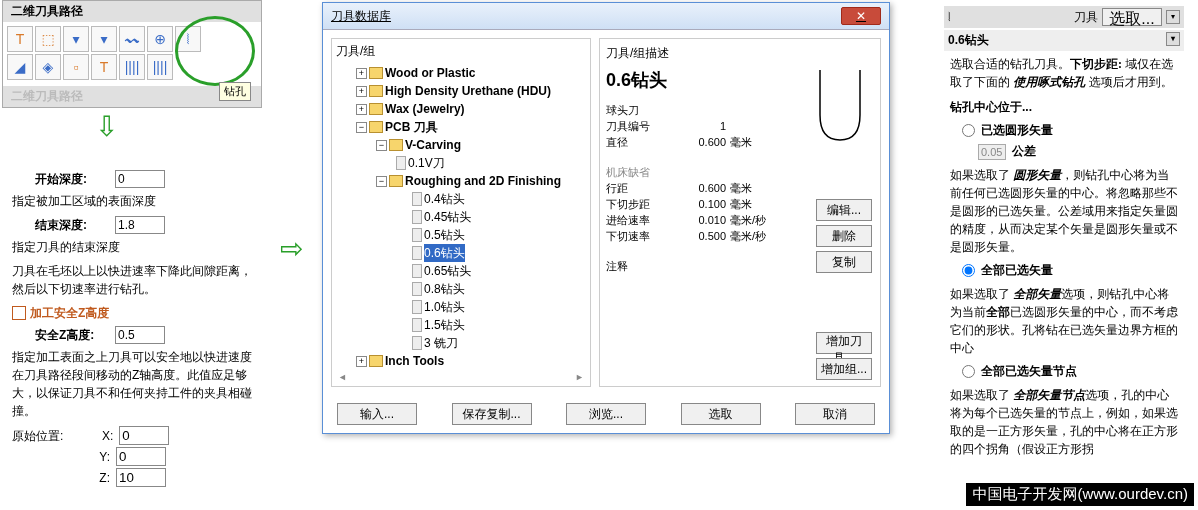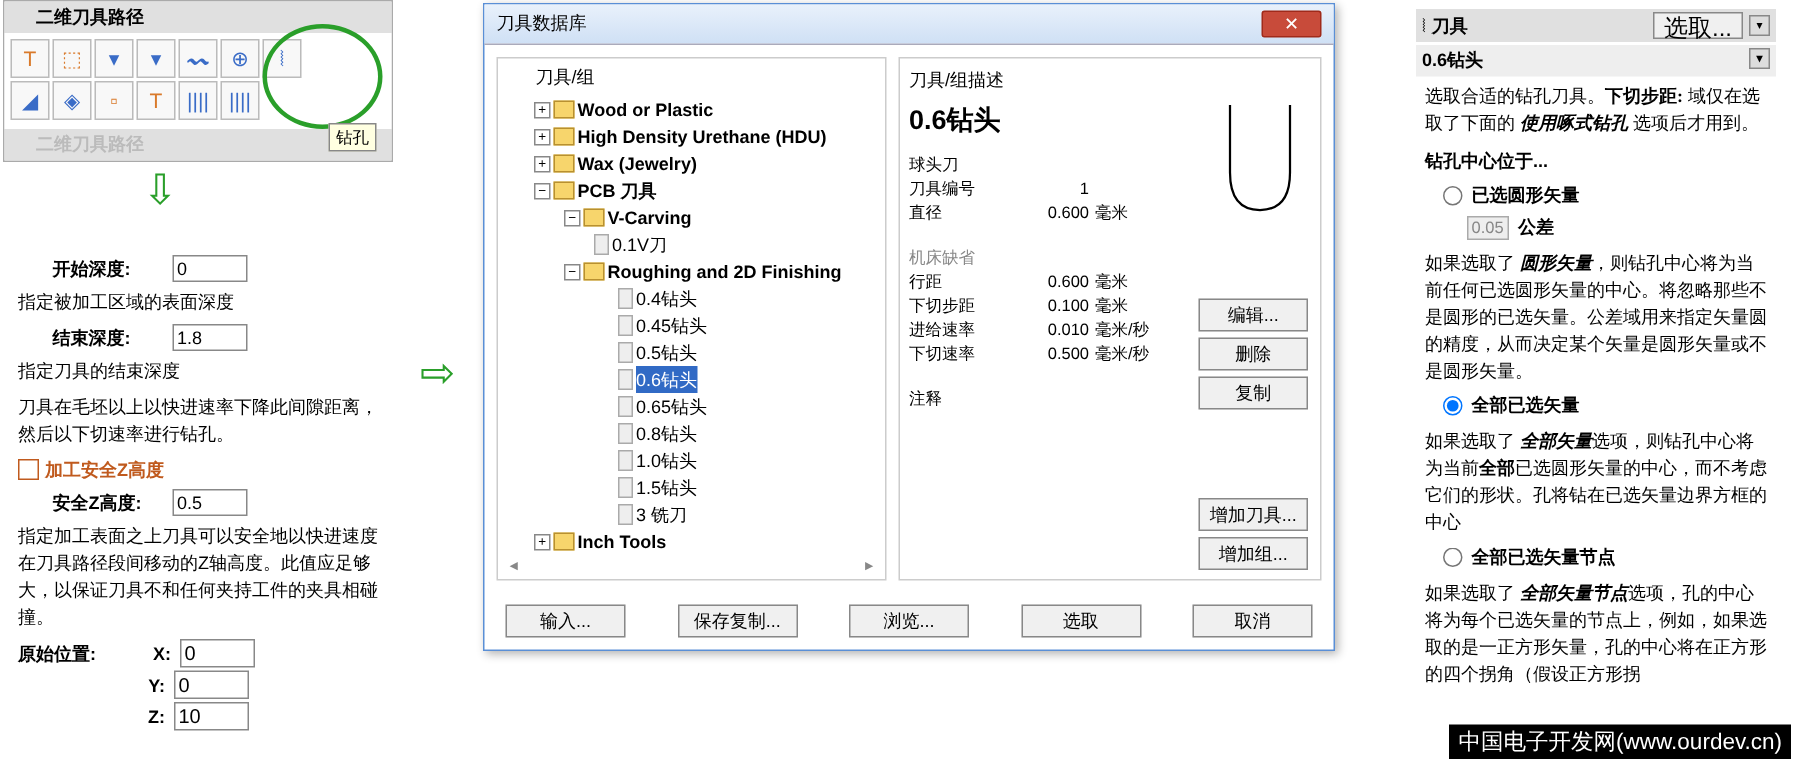--- a/index.html
+++ b/index.html
@@ -1,72 +1,72 @@
 <!DOCTYPE html>
 <html><head>
 <meta charset="utf-8">
 <style>
 * { box-sizing: border-box; margin: 0; padding: 0; }
 body { font-family: "Microsoft YaHei", SimSun, Arial, sans-serif; font-size: 12px; background: #fff; position: relative; width: 1198px; height: 510px; }
 .dd { width: 14px; height: 14px; background: #ddd; border: 1px solid #888; font-size: 8px; text-align: center; line-height: 12px; }
 
 .left-toolpath { position: absolute; left: 2px; top: 0; width: 260px; border: 1px solid #aaa; }
-.left-toolpath .hdr { background: #e0e0e0; padding: 2px 21px; font-weight: bold; }
+.left-toolpath .hdr { background: #e0e0e0; padding: 2px 8px; font-weight: bold; }
 .toolbar-area { padding: 4px; background: #fff; position: relative; }
 .tool-row { display: flex; gap: 2px; margin-bottom: 2px; }
 .tool-btn { width: 26px; height: 26px; border: 1px solid #bbb; background: #f8f8f8; display: flex; align-items: center; justify-content: center; font-size: 14px; color: #d97a2b; }
 .tool-btn.blue { color: #3a6cc7; }
 .circle-hl { position: absolute; right: 6px; top: -6px; width: 80px; height: 70px; border: 3px solid #2a9f2a; border-radius: 50%; pointer-events: none; }
 .drill-tip { position: absolute; right: 10px; top: 60px; background: #ffffe1; border: 1px solid #888; padding: 1px 4px; font-size: 11px; }
 
 .arrow-down { position: absolute; left: 95px; top: 110px; font-size: 28px; color: #2a9f2a; }
 .arrow-right { position: absolute; left: 280px; top: 232px; font-size: 28px; color: #2a9f2a; }
 
 .options-panel { position: absolute; left: 2px; top: 160px; width: 260px; padding: 6px 10px; font-size: 12px; line-height: 1.5; }
 .field-row { display: flex; align-items: center; margin: 4px 0; }
 .field-row label { flex: 0 0 80px; font-weight: bold; margin-left: 23px; }
 .field-row input { width: 50px; border: 1px solid #888; padding: 1px 2px; font-size: 12px; }
 .desc { color: #000; margin-bottom: 6px; }
 .sect-hdr { font-weight: bold; color: #c05a1e; margin: 6px 0 2px; display: flex; align-items: center; gap: 4px; }
 .sect-hdr .ico { width: 14px; height: 14px; display: inline-block; border: 1px solid #c05a1e; }
 .xyz-row { display: flex; align-items: center; margin: 2px 0; }
-.xyz-row label { flex: 0 0 104px; text-align: right; font-weight: bold; padding-right: 6px; }
+.xyz-row label { flex: 0 0 104px; text-align: right; font-weight: normal; padding-right: 6px; }
 .xyz-row input { width: 50px; border: 1px solid #888; padding: 1px 2px; }
 
 .dialog { position: absolute; left: 322px; top: 2px; width: 568px; border: 1px solid #5a8fd6; background: #fff; box-shadow: 2px 2px 6px rgba(0,0,0,0.3); }
-.dlg-title { background: linear-gradient(#e9f1fb, #cfe0f5); padding: 4px 8px; font-size: 12px; display: flex; justify-content: space-between; border-bottom: 1px solid #aab; }
+.dlg-title { background: linear-gradient(#e9f1fb, #cfe0f5); padding: 4px 8px; font-size: 12px; display: flex; justify-content: space-between; align-items: center; border-bottom: 1px solid #aab; text-decoration: underline; }
 .dlg-close { background: #c84b3a; color: #fff; width: 40px; height: 18px; text-align: center; border: 1px solid #a02a1a; font-size: 12px; line-height: 16px; border-radius: 2px; }
 .dlg-body { display: flex; padding: 8px; gap: 8px; }
 .tree-group { border: 1px solid #ccc; padding: 4px; width: 260px; }
-.tree-group .lbl { margin-bottom: 4px; margin-left: 21px; }
+.tree-group .lbl { margin-bottom: 4px; }
 .tree { font-size: 12px; line-height: 18px; }
 .tree .nd { display: flex; align-items: center; gap: 2px; padding-left: 4px; white-space: nowrap; }
 .tree .exp { width: 11px; height: 11px; border: 1px solid #888; text-align: center; line-height: 9px; font-size: 9px; background: #fff; }
 .tree .fold { width: 14px; height: 12px; background: #f7d56c; border: 1px solid #b89030; }
 .tree .leaf-ico { width: 10px; height: 14px; background: #eee; border: 1px solid #aaa; }
 .tree .i1 { padding-left: 20px; } .tree .i2 { padding-left: 40px; } .tree .i3 { padding-left: 60px; } .tree .i4 { padding-left: 76px; }
 .tree .sel { background: #316ac5; color: #fff; }
 .tree-scroll { display:flex; justify-content:space-between; margin-top:2px; padding:0 2px; color:#888; font-size:9px; }
 
 .desc-group { border: 1px solid #ccc; padding: 6px; flex: 1; position: relative; }
 .desc-group .lbl { margin-bottom: 4px; }
 .tool-name { font-size: 18px; font-weight: bold; margin: 6px 0 10px; }
 .prop-row { display: flex; font-size: 11px; line-height: 16px; }
 .prop-row .k { width: 60px; } .prop-row .v { width: 60px; text-align: right; } .prop-row .u { padding-left: 4px; }
 .prop-gap { height: 14px; }
 .tool-svg { position: absolute; right: 10px; top: 26px; width: 60px; height: 80px; }
 .side-btns { position: absolute; right: 8px; top: 160px; display: flex; flex-direction: column; gap: 4px; }
-.side-btns button, .add-btns button, .dlg-btns button { width: 73px; height: 22px; font-size: 12px; border: 1px solid #888; background: #f0f0f0; }
+.side-btns button, .add-btns button, .dlg-btns button { width: 56px; height: 22px; font-size: 12px; border: 1px solid #888; background: #f0f0f0; }
 .add-btns { position: absolute; right: 8px; bottom: 6px; display: flex; flex-direction: column; gap: 4px; }
 .dlg-btns { display: flex; justify-content: space-between; padding: 8px 14px; border-top: 0; }
 .dlg-btns button { width: 80px; }
 
 .rpanel { position: absolute; left: 940px; top: 2px; width: 248px; padding: 4px; }
 .rpanel .hdr { display: flex; align-items: center; gap: 4px; background: #e0e0e0; padding: 2px 4px; }
-.rpanel .hdr .ttl { font-weight: bold; flex: 1; }
+.rpanel .hdr .ttl { font-weight: normal; flex: 1; text-align: right; }
 .rpanel .hdr button { width: 60px; height: 18px; font-size: 16px; border: 1px solid #888; background: #f0f0f0; }
 .rpanel .sub { font-weight: bold; padding: 2px 4px; background: #eee; margin-top: 2px; }
 .rtext { padding: 4px 6px; line-height: 1.5; font-size: 12px; }
 .rtext b { font-weight: bold; font-family: Liberation Serif, serif; }
 .rhdr2 { font-weight: bold; padding: 4px 6px; }
 .radio-row { display: flex; align-items: center; gap: 6px; padding: 2px 18px; }
 .radio-row input[type=radio] { margin: 0; }
 .tol { display: flex; align-items: center; gap: 6px; padding: 2px 34px; }
 .tol input { width: 28px; border: 1px solid #aaa; background: #eee; color: #888; padding: 1px 2px; font-size: 11px; }
 

